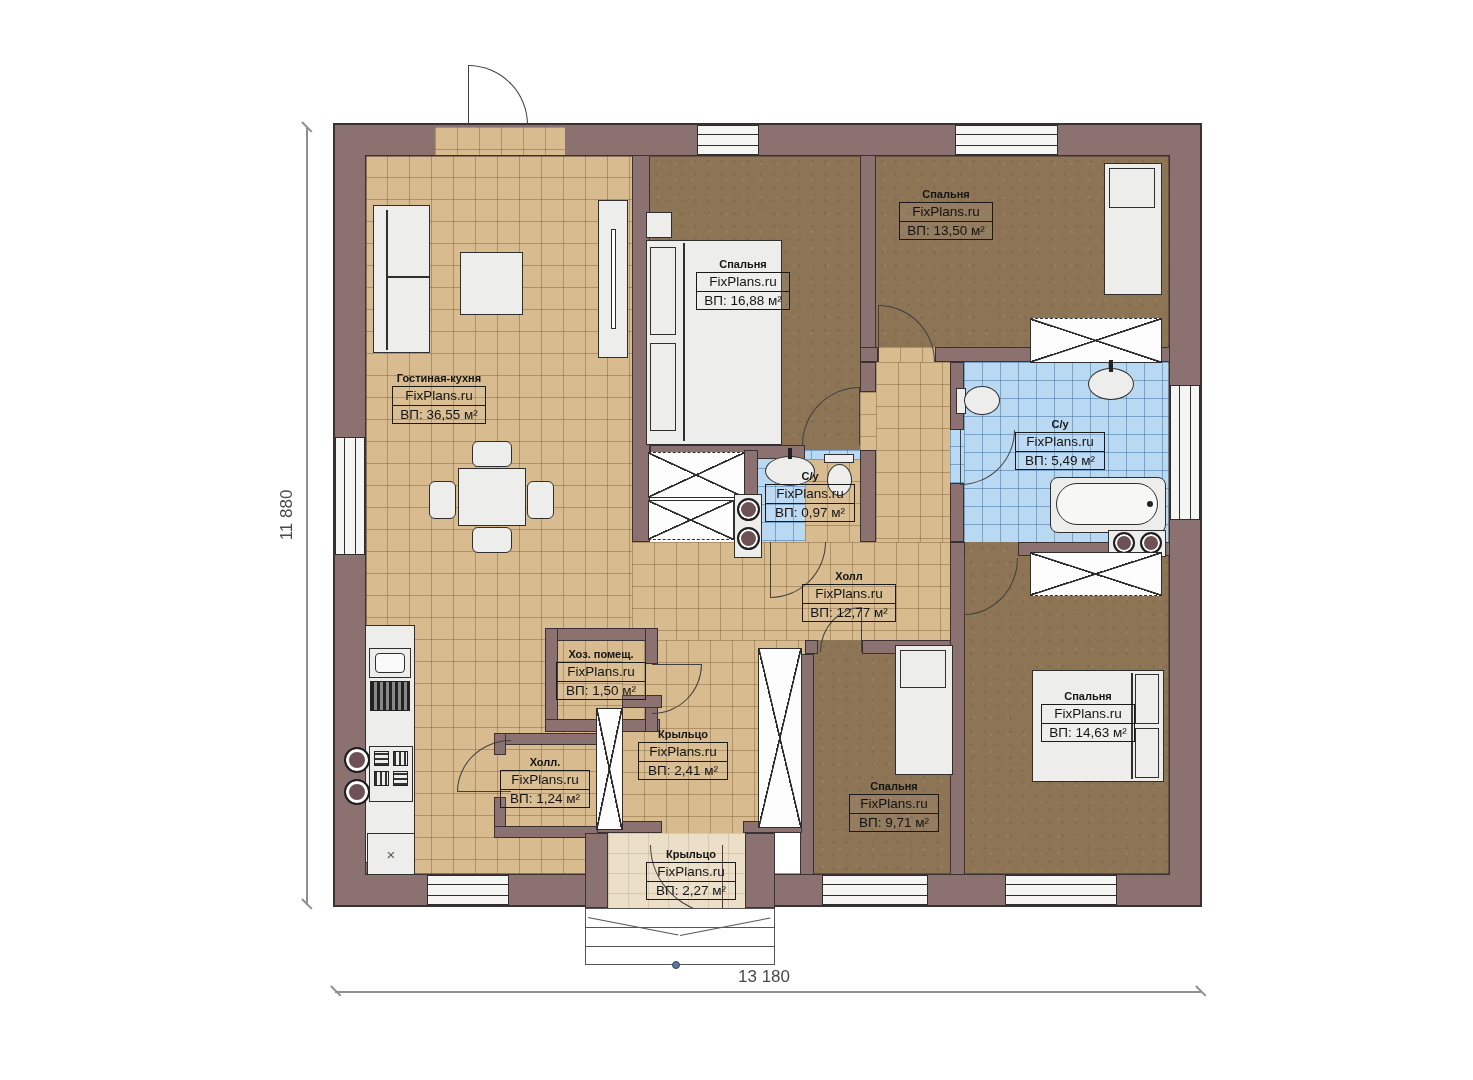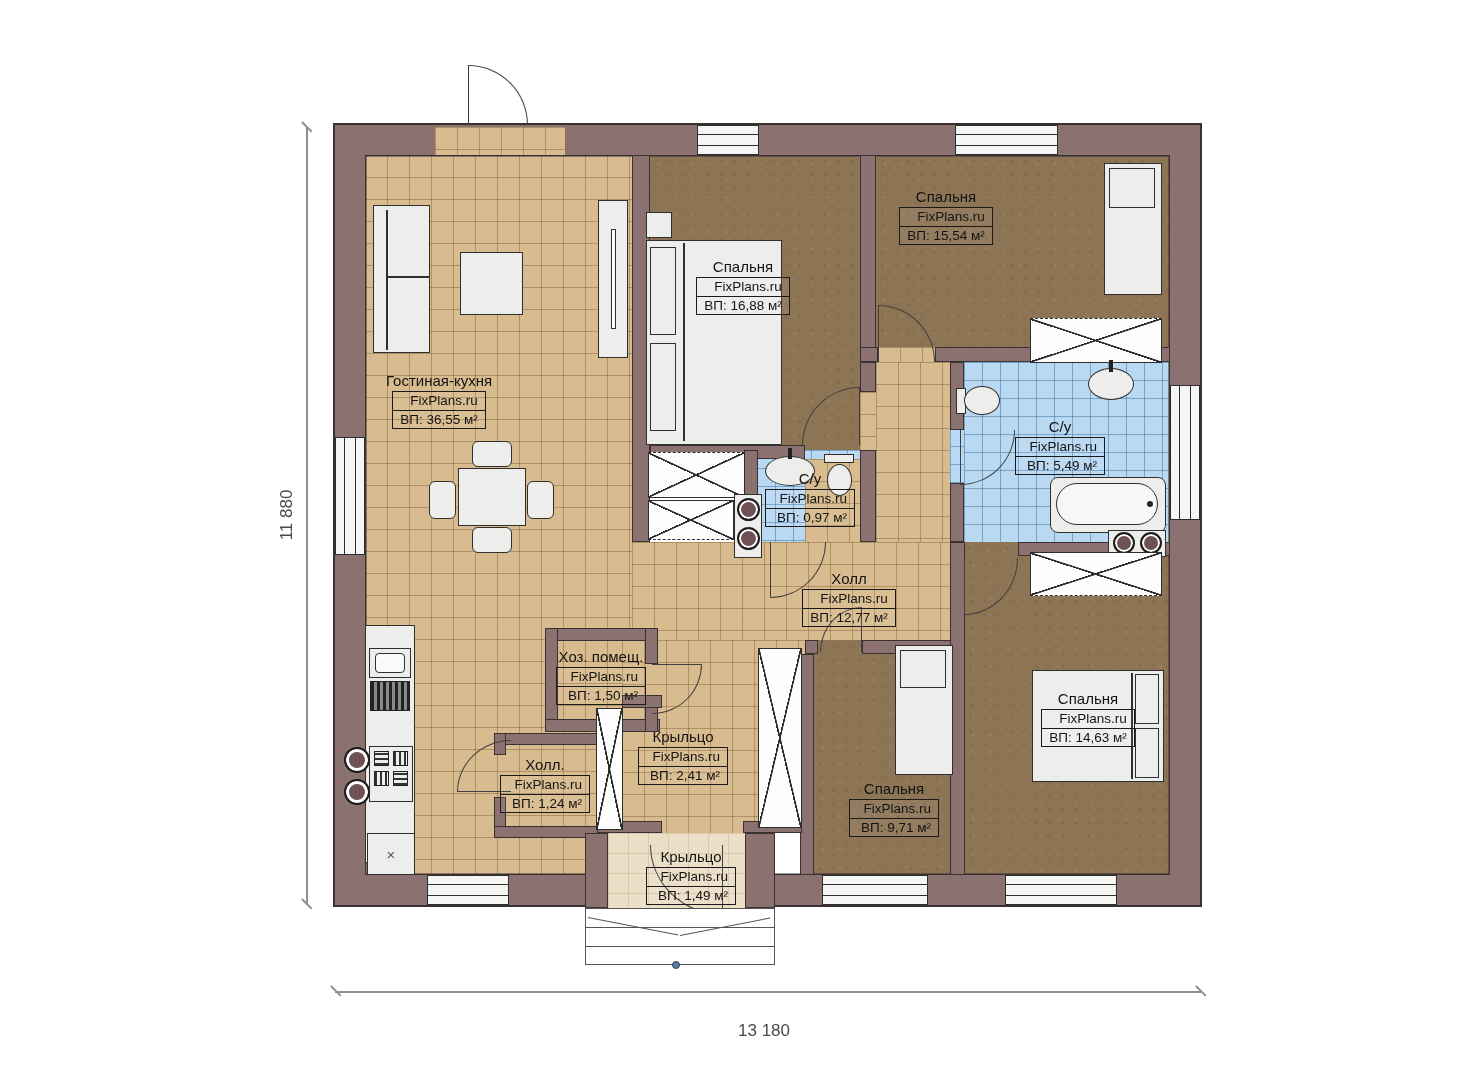--- a/index.html
+++ b/index.html
@@ -48,22 +48,22 @@
   .arc-tr{border-top:1.6px solid #3f3f3f;border-right:1.6px solid #3f3f3f;border-top-right-radius:100%;}
   .arc-tl{border-top:1.6px solid #3f3f3f;border-left:1.6px solid #3f3f3f;border-top-left-radius:100%;}
   .arc-br{border-bottom:1.6px solid #3f3f3f;border-right:1.6px solid #3f3f3f;border-bottom-right-radius:100%;}
   .arc-bl{border-bottom:1.6px solid #3f3f3f;border-left:1.6px solid #3f3f3f;border-bottom-left-radius:100%;}
   .lf-l{border-left:1.6px solid #3f3f3f;}
   .lf-r{border-right:1.6px solid #3f3f3f;}
   .lf-t{border-top:1.6px solid #3f3f3f;}
   .lf-b{border-bottom:1.6px solid #3f3f3f;}
   
   .rlabel{display:flex;flex-direction:column;align-items:center;gap:2px;color:#141414;z-index:30;}
-  .rlabel .nm{font-weight:400;font-size:15px;white-space:nowrap;}
-  .rlabel .bx{border:1.5px solid #1a1a1a;font-size:13.5px;line-height:1.3;text-align:right;min-width:88px;background:rgba(255,255,255,.06);}
+  .rlabel .nm{font-weight:700;font-size:11px;white-space:nowrap;}
+  .rlabel .bx{border:1.5px solid #1a1a1a;font-size:13.5px;line-height:1.3;text-align:center;min-width:88px;background:rgba(255,255,255,.06);}
   .rlabel .wm{padding:0 7px;border-bottom:1.5px solid #1a1a1a;white-space:nowrap;}
   .rlabel .ar{padding:0 7px;white-space:nowrap;}
   
   .dim-line{background:#8f8f8f;}
   .dim-txt{color:#4a4a4a;font-size:17px;white-space:nowrap;}
   .tick{width:14px;height:1.5px;background:#8f8f8f;transform:rotate(45deg);}
   .stepline{background:#555;}
 </style>
 </head>
 <body>
@@ -245,21 +245,21 @@
     <div class="nm">Спальня</div>
     <div class="bx">
         <div class="wm">FixPlans.ru</div>
       <div class="ar">ВП: 16,88 м²</div>
       </div>
   </div>
   <div class="abs rlabel" style="left:891px;top:188px;width:110px;">
     <div class="nm">Спальня</div>
     <div class="bx">
         <div class="wm">FixPlans.ru</div>
-      <div class="ar">ВП: 15,54 м²</div>
+      <div class="ar">ВП: 13,50 м²</div>
       </div>
   </div>
   <div class="abs rlabel" style="left:1010px;top:418px;width:100px;">
     <div class="nm">С/у</div>
     <div class="bx">
         <div class="wm">FixPlans.ru</div>
       <div class="ar">ВП: 5,49 м²</div>
       </div>
   </div>
   <div class="abs rlabel" style="left:760px;top:470px;width:100px;">
@@ -308,27 +308,27 @@
     <div class="nm">Спальня</div>
     <div class="bx">
         <div class="wm">FixPlans.ru</div>
       <div class="ar">ВП: 14,63 м²</div>
       </div>
   </div>
   <div class="abs rlabel" style="left:636px;top:848px;width:110px;">
     <div class="nm">Крыльцо</div>
     <div class="bx">
         <div class="wm">FixPlans.ru</div>
-      <div class="ar">ВП: 1,49 м²</div>
+      <div class="ar">ВП: 2,27 м²</div>
       </div>
   </div>
 
   <div class="abs dim-line" style="left:306px;top:127px;width:1.5px;height:778px;"></div>
   <div class="abs tick" style="left:300px;top:126px;"></div>
   <div class="abs tick" style="left:300px;top:903px;"></div>
   <div class="abs dim-txt" style="left:262px;top:505px;transform:rotate(-90deg);transform-origin:center;">11 880</div>
 
   <div class="abs dim-line" style="left:335px;top:991px;width:866px;height:1.5px;"></div>
   <div class="abs tick" style="left:329px;top:990px;"></div>
   <div class="abs tick" style="left:1194px;top:990px;"></div>
-  <div class="abs dim-txt" style="left:738px;top:1021px;">13 180</div>
+  <div class="abs dim-txt" style="left:738px;top:967px;">13 180</div>
 
 </div>
 
 </body></html>

